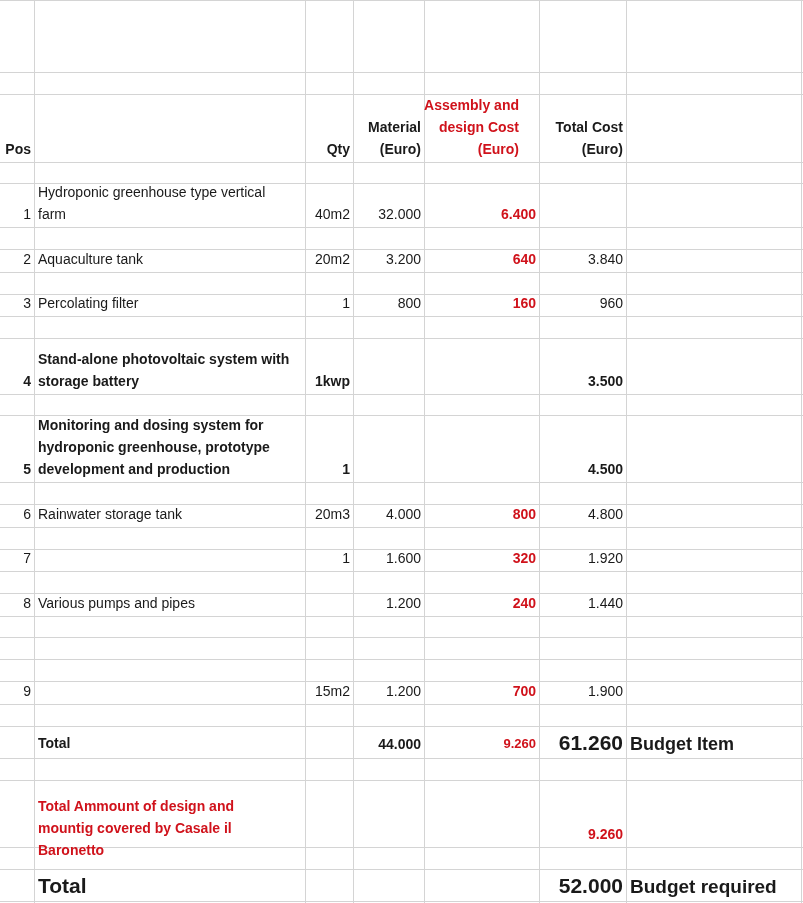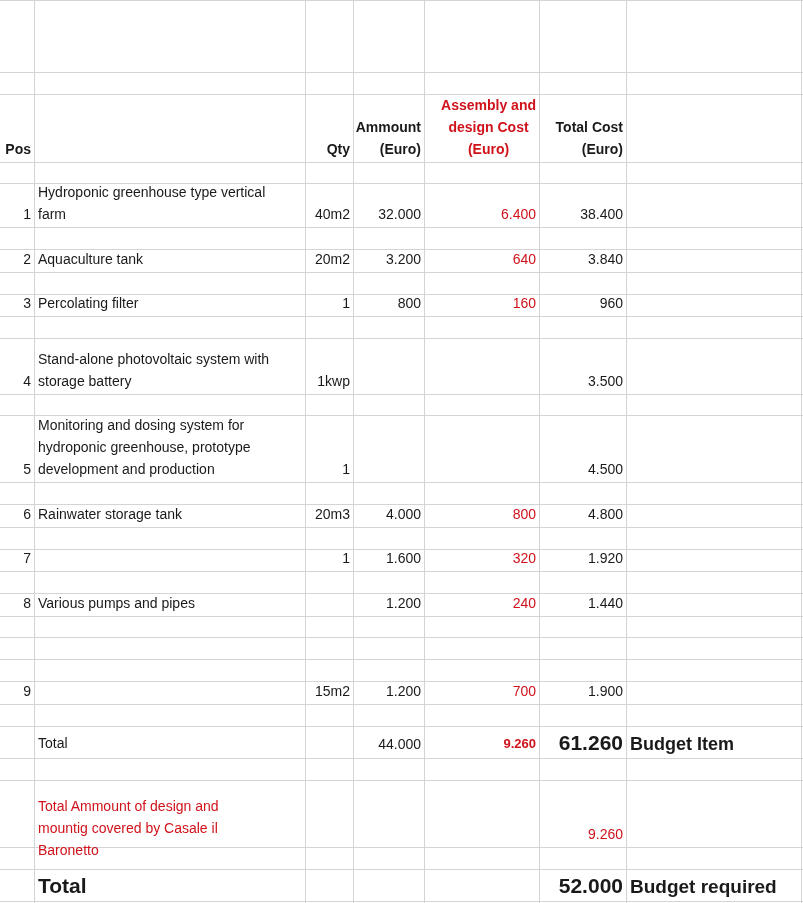--- a/index.html
+++ b/index.html
@@ -6,21 +6,21 @@
   body { width: 803px; height: 903px; position: relative; overflow: hidden;
          font-family: "Liberation Sans", "DejaVu Sans", sans-serif; color: #1a1a1a; }
   .sheet { position: absolute; left: 0; top: 0; width: 803px; height: 903px; }
   .vline { position: absolute; top: 0; width: 1px; height: 903px; background: #d4d4d4; }
   .hline { position: absolute; left: 0; height: 1px; width: 803px; background: #d4d4d4; }
   .cell { position: absolute; box-sizing: border-box; padding: 0 3px 2px 3px;
           display: flex; flex-direction: column; justify-content: flex-end;
           font-size: 14px; line-height: 22px; white-space: pre-line; }
   .r { text-align: right; align-items: flex-end; }
   .l { text-align: left; }
-  .b { font-weight: normal; }
+  .b { font-weight: bold; }
   .red { color: #d0121b; }
   .title { font-size: 23px; font-weight: bold; line-height: 35px; color: #111; }
   .big { font-size: 21px; font-weight: bold; line-height: 28px; }
   .mid { font-size: 18px; font-weight: bold; line-height: 26px; }
   .hdr { font-weight: bold; font-size: 14px; line-height: 22px; }
 </style>
 </head>
 <body>
 
 <div class="sheet">
@@ -60,35 +60,34 @@
   <div class="hline" style="top:726px"></div>
   <div class="hline" style="top:758px"></div>
   <div class="hline" style="top:780px"></div>
   <div class="hline" style="top:847px"></div>
   <div class="hline" style="top:869px"></div>
   <div class="hline" style="top:901px"></div>
 
 
   <div class="cell r hdr" style="left:0;top:94px;width:34px;height:68px;">Pos</div>
   <div class="cell r hdr" style="left:306px;top:94px;width:47px;height:68px;">Qty</div>
-  <div class="cell r hdr" style="left:354px;top:94px;width:70px;height:68px;">Ammount
+  <div class="cell r hdr" style="left:354px;top:94px;width:70px;height:68px;">Material
 (Euro)</div>
-  <div class="cell r hdr red" style="left:425px;top:94px;width:114px;height:68px;text-align:center;">Assembly and
+  <div class="cell r hdr red" style="left:408px;top:94px;width:114px;height:68px;">Assembly and
 design Cost
 (Euro)</div>
   <div class="cell r hdr" style="left:540px;top:94px;width:86px;height:68px;">Total Cost
 (Euro)</div>
 
   <div class="cell r" style="left:0;top:183px;width:34px;height:44px;">1</div>
   <div class="cell l" style="left:35px;top:183px;width:275px;height:44px;">Hydroponic greenhouse type vertical
 farm</div>
   <div class="cell r" style="left:306px;top:183px;width:47px;height:44px;">40m2</div>
   <div class="cell r" style="left:354px;top:183px;width:70px;height:44px;">32.000</div>
   <div class="cell r b red" style="left:425px;top:183px;width:114px;height:44px;">6.400</div>
-  <div class="cell r" style="left:540px;top:183px;width:86px;height:44px;">38.400</div>
 
   <div class="cell r" style="left:0;top:249px;width:34px;height:23px;">2</div>
   <div class="cell l" style="left:35px;top:249px;width:270px;height:23px;">Aquaculture tank</div>
   <div class="cell r" style="left:306px;top:249px;width:47px;height:23px;">20m2</div>
   <div class="cell r" style="left:354px;top:249px;width:70px;height:23px;">3.200</div>
   <div class="cell r b red" style="left:425px;top:249px;width:114px;height:23px;">640</div>
   <div class="cell r" style="left:540px;top:249px;width:86px;height:23px;">3.840</div>
 
   <div class="cell r" style="left:0;top:294px;width:34px;height:22px;">3</div>
   <div class="cell l" style="left:35px;top:294px;width:270px;height:22px;">Percolating filter</div>

